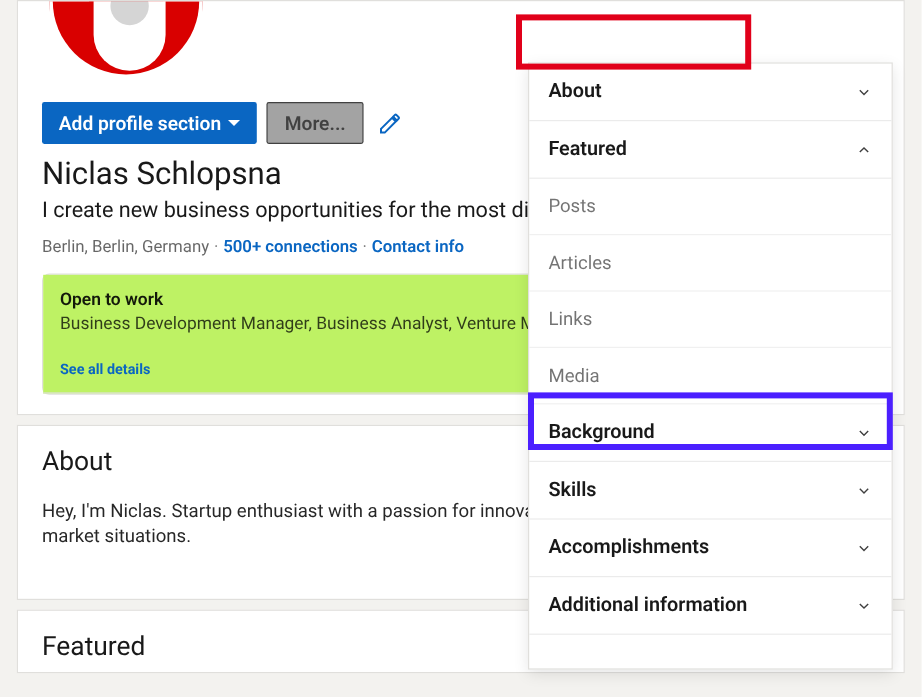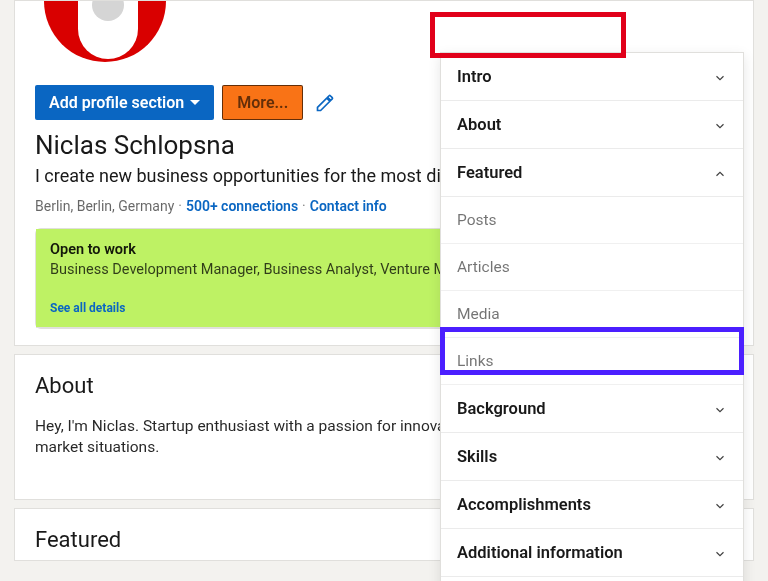--- a/index.html
+++ b/index.html
@@ -75,21 +75,21 @@
     cursor: pointer;
   }
   .btn-outline {
     border: 1px solid rgba(0,0,0,0.6);
     color: rgba(0,0,0,0.6);
     font-weight: 600;
     font-size: 16px;
     padding: 7px 14px;
     border-radius: 2px;
     cursor: pointer;
-    background:#f97316;
+    background:#a3a3a3;
   }
   .caret-down {
     width: 0; height: 0;
     border-left: 5px solid transparent;
     border-right: 5px solid transparent;
     border-top: 5px solid currentColor;
   }
   .pencil {
     color:#0a66c2;
     cursor:pointer;
@@ -261,41 +261,35 @@
   <div class="about-text">Hey, I'm Niclas. Startup enthusiast with a passion for innovation tre             learner, adapting fast to emerging market situations.</div>
   <div class="see-more">... see more</div>
 </div>
 
 <div class="card section-card" style="padding-bottom:8px;">
   <div class="section-title" style="margin-bottom:0;">Featured</div>
 </div>
 
 <div class="dropdown">
   <div class="dd-row">
-    <span>Intro</span>
-    <span class="chev"><svg viewBox="0 0 24 24">
-          <polyline points="6 9 12 15 18 9"></polyline>
-        </svg></span>
-  </div>
-  <div class="dd-row">
     <span>About</span>
     <span class="chev"><svg viewBox="0 0 24 24">
           <polyline points="6 9 12 15 18 9"></polyline>
         </svg></span>
   </div>
   <div class="dd-row">
     <span>Featured</span>
     <span class="chev"><svg viewBox="0 0 24 24">
           <polyline points="6 15 12 9 18 15"></polyline>
         </svg></span>
   </div>
   <div class="dd-sub">Posts</div>
   <div class="dd-sub">Articles</div>
+  <div class="dd-sub">Links</div>
   <div class="dd-sub">Media</div>
-  <div class="dd-sub">Links</div>
   <div class="dd-row">
     <span>Background</span>
     <span class="chev"><svg viewBox="0 0 24 24">
           <polyline points="6 9 12 15 18 9"></polyline>
         </svg></span>
   </div>
   <div class="dd-row">
     <span>Skills</span>
     <span class="chev"><svg viewBox="0 0 24 24">
           <polyline points="6 9 12 15 18 9"></polyline>

